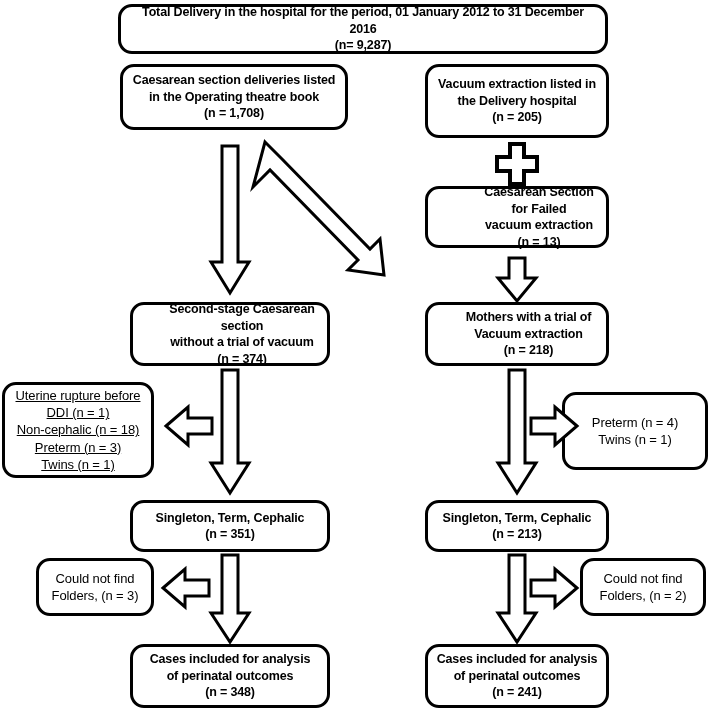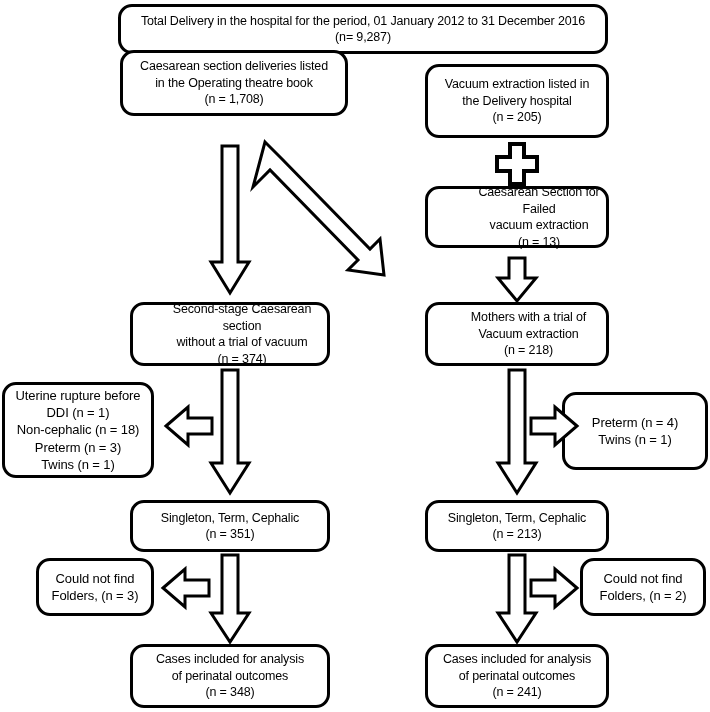--- a/index.html
+++ b/index.html
@@ -19,41 +19,41 @@
     border:3px solid #000;
     border-radius:14px;
     background:#fff;
     display:flex;
     align-items:center;
     justify-content:center;
     text-align:center;
     line-height:1.32;
   }
   .node .txt{display:block;width:100%;padding:0 6px;}
-  .main{font-weight:normal;font-size:12.5px;letter-spacing:-0.15px;}
+  .main{font-weight:bold;font-size:12.5px;letter-spacing:-0.15px;}
   .excl{font-weight:normal;font-size:13px;letter-spacing:-0.1px;}
 
   .arrow{position:absolute;}
   .arrow svg{display:block;overflow:visible;}
   .apoly{fill:#ffffff;stroke:#000000;stroke-width:3;stroke-linejoin:miter;}
   .plus{fill:#ffffff;stroke:#000000;stroke-width:4;stroke-linejoin:miter;}
 </style>
 </head>
 <body>
 
 <div id="canvas">
 
   <div class="node main" style="left:118px;top:4px;width:490px;height:50px;">
     <span class="txt">
       <span>Total Delivery in the hospital for the period, 01 January 2012 to 31 December 2016</span><br>
       <span>(n= 9,287)</span>
     </span>
   </div>
 
-  <div class="node main" style="left:120px;top:50px;width:228px;height:66px;">
+  <div class="node main" style="left:120px;top:64px;width:228px;height:66px;">
     <span class="txt">
       <span>Caesarean section deliveries listed</span><br>
       <span>in the Operating theatre book</span><br>
       <span>(n = 1,708)</span>
     </span>
   </div>
 
   <div class="node main" style="left:425px;top:64px;width:184px;height:74px;">
     <span class="txt">
       <span>Vacuum extraction listed in</span><br>
@@ -103,21 +103,21 @@
   </div>
 
   <div class="node main" style="left:425px;top:302px;width:184px;height:64px;padding-left:23px;">
     <span class="txt">
       <span>Mothers with a trial of</span><br>
       <span>Vacuum extraction</span><br>
       <span>(n = 218)</span>
     </span>
   </div>
 
-  <div class="node excl" style="left:2px;top:382px;width:152px;height:96px;">
+  <div class="node excl" style="left:2px;top:382px;width:152px;height:96px;text-decoration:underline;">
     <span class="txt">
       <span>Uterine rupture before</span><br>
       <span>DDI (n = 1)</span><br>
       <span>Non-cephalic (n = 18)</span><br>
       <span>Preterm (n = 3)</span><br>
       <span>Twins (n = 1)</span>
     </span>
   </div>
 
   <div class="node excl" style="left:562px;top:392px;width:146px;height:78px;">

